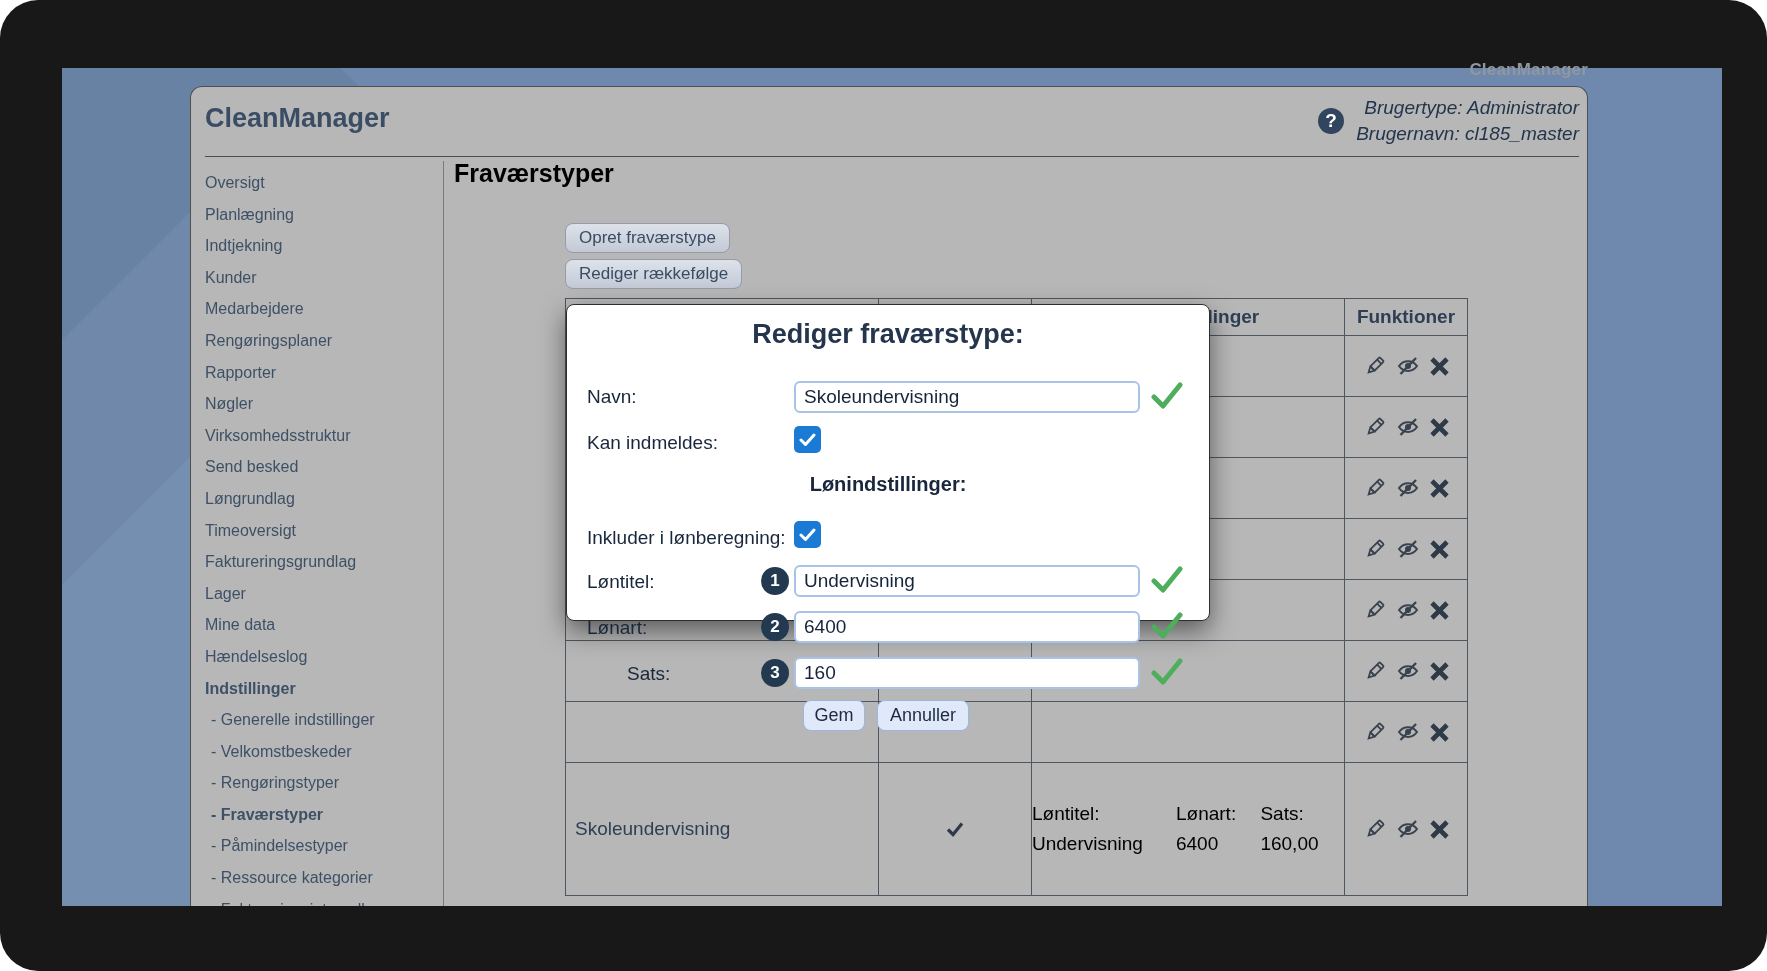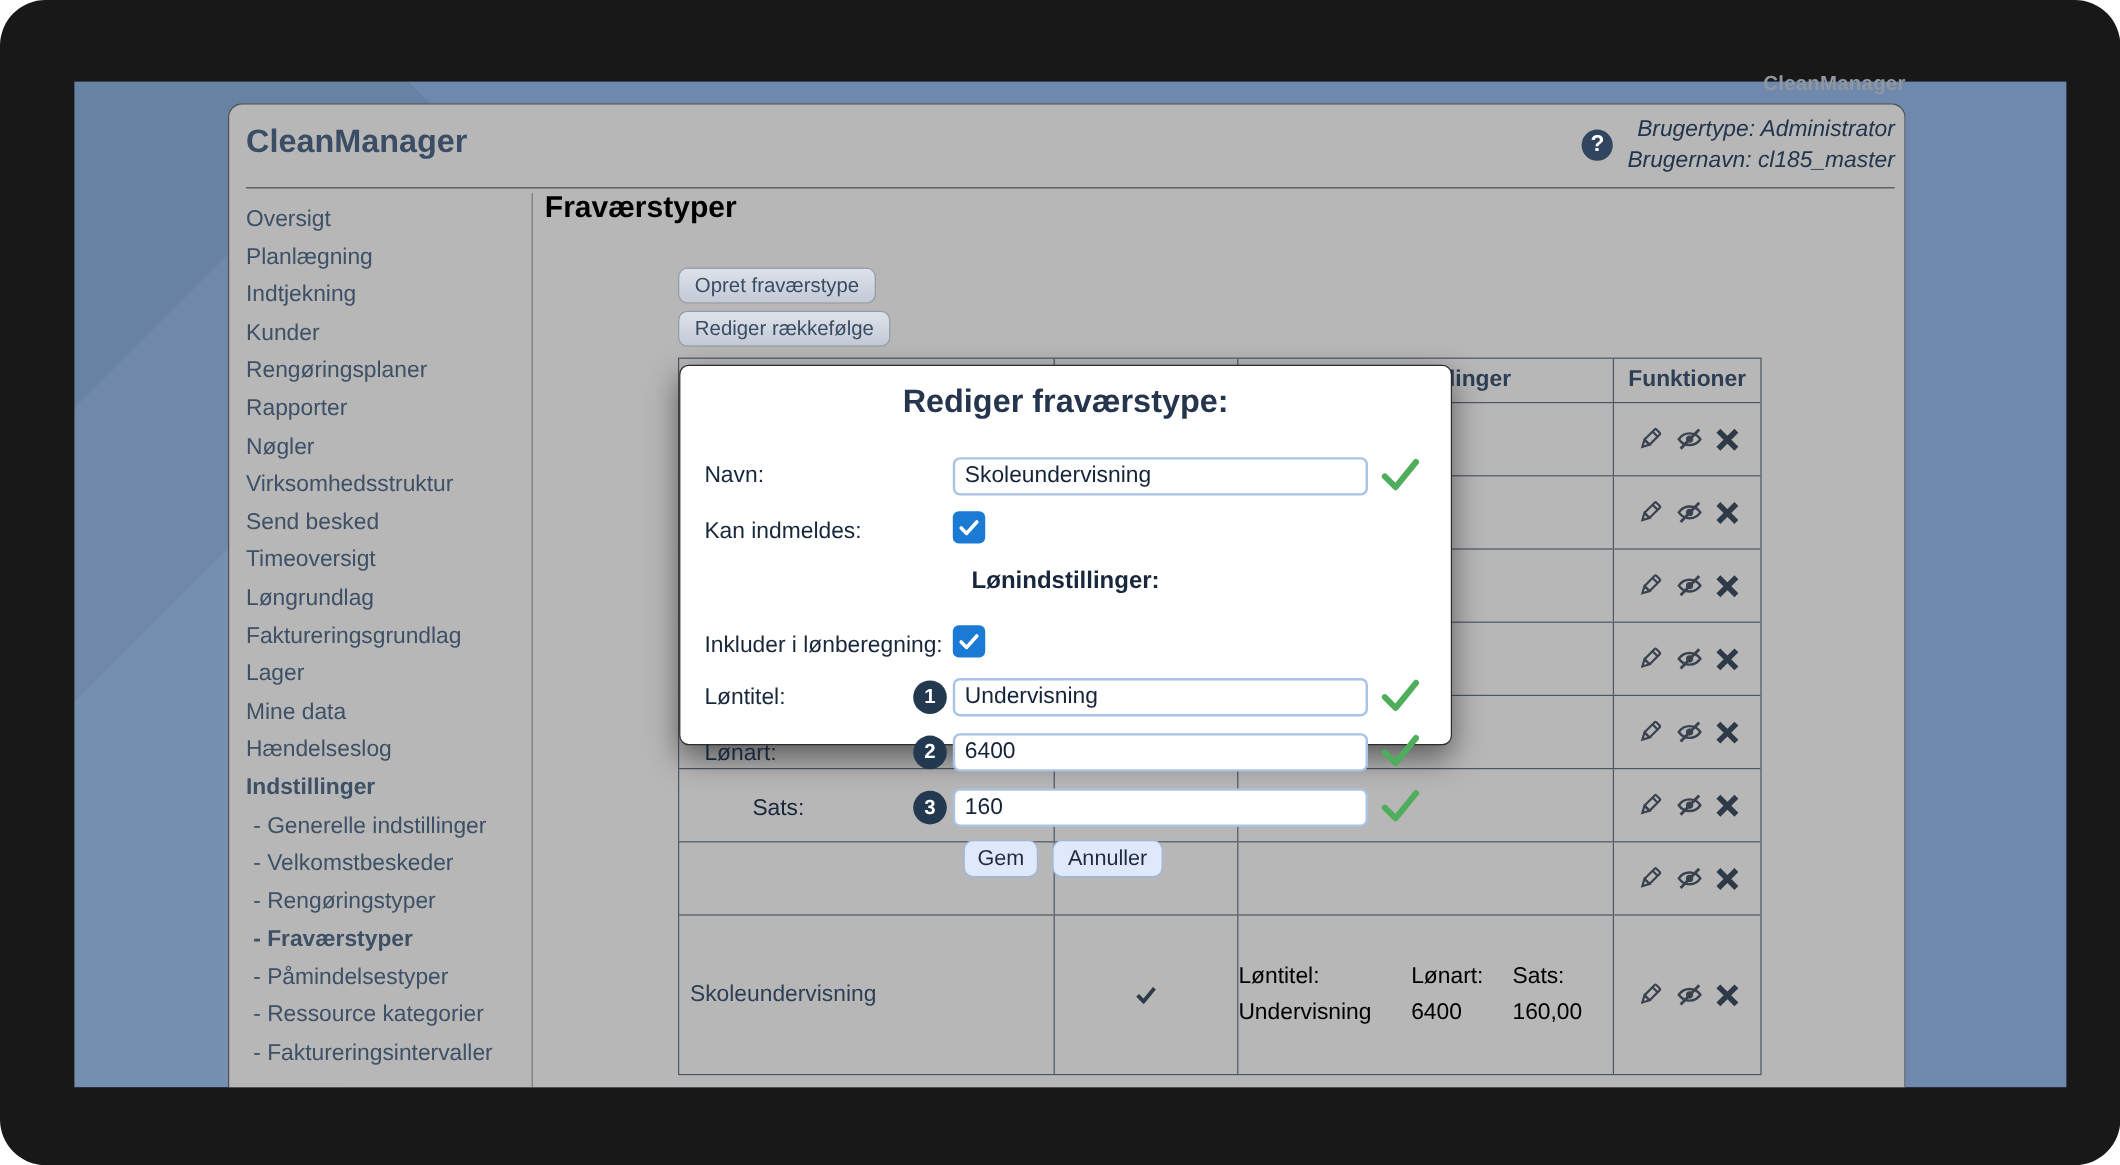--- a/index.html
+++ b/index.html
@@ -10,21 +10,21 @@
   .deco1{left:-260px;bottom:-260px;width:560px;height:900px;transform:rotate(45deg);}
   .deco2{left:-180px;top:-120px;width:420px;height:620px;transform:rotate(45deg);background:rgba(0,0,0,0.05);}
   .browser-title{position:absolute;top:60px;right:179px;font-size:17px;font-weight:bold;color:#90979f;letter-spacing:.2px;z-index:3;}
   .page{position:absolute;left:190px;top:86px;width:1398px;height:820px;background:#b7b7b7;border:1px solid #4f4f4f;border-bottom:none;border-radius:12px 12px 0 0;box-sizing:border-box;overflow:hidden;z-index:2;}
   .app-title{position:absolute;left:14px;top:16px;font-size:27px;font-weight:bold;color:#3b4d64;}
   .user-block{position:absolute;right:8px;top:8px;display:flex;align-items:center;gap:12px;}
   .help-circle{width:26px;height:26px;border-radius:50%;background:#32455e;color:#fff;font-size:19px;font-weight:bold;display:flex;align-items:center;justify-content:center;}
   .user-lines{text-align:right;font-style:italic;font-size:19px;color:#23354c;line-height:26px;}
   .hdr-sep{position:absolute;left:14px;right:8px;top:69px;border-top:1px solid #4c4c4c;}
   .sidebar{position:absolute;left:14px;top:80px;width:235px;}
-  .side-item{font-size:19px;line-height:31.6px;color:#3e5066;white-space:nowrap;cursor:pointer;}
+  .side-item{font-size:16px;line-height:31.6px;color:#3e5066;white-space:nowrap;cursor:pointer;}
   .side-item.bold{font-weight:bold;}
   .side-item.sub{padding-left:6px;}
   .v-divider{position:absolute;left:252px;top:74px;bottom:0;width:1px;background:#7a7a7a;}
   .page-title{position:absolute;left:263px;top:72px;font-size:25px;font-weight:bold;color:#000000;}
   .tool-btn{position:absolute;left:374px;height:30px;padding:0 13px;font-family:"Liberation Sans",sans-serif;font-size:17px;color:#3a4c63;background:linear-gradient(#dde2ea,#c3cad6);border:1px solid #959ca8;border-radius:8px;cursor:pointer;}
   .btn-create{top:136px;}
   .btn-reorder{top:172px;}
   
   .abs-table{position:absolute;left:374px;top:211px;width:903px;height:598px;border:1px solid #4e565f;box-sizing:border-box;}
   .trow{display:grid;grid-template-columns:313px 153px 313px 122px;border-bottom:1px solid #4e565f;box-sizing:border-box;}
@@ -71,27 +71,28 @@
         <div>Brugernavn: cl185_master</div>
       </div>
     </div>
     <div class="hdr-sep"></div>
 
     <div class="sidebar">
         <div class="side-item">Oversigt</div>
         <div class="side-item">Planlægning</div>
         <div class="side-item">Indtjekning</div>
         <div class="side-item">Kunder</div>
+        <div class="side-item">Medarbejdere</div>
         <div class="side-item">Rengøringsplaner</div>
         <div class="side-item">Rapporter</div>
         <div class="side-item">Nøgler</div>
         <div class="side-item">Virksomhedsstruktur</div>
         <div class="side-item">Send besked</div>
+        <div class="side-item">Løngrundlag</div>
         <div class="side-item">Timeoversigt</div>
-        <div class="side-item">Løngrundlag</div>
         <div class="side-item">Faktureringsgrundlag</div>
         <div class="side-item">Lager</div>
         <div class="side-item">Mine data</div>
         <div class="side-item">Hændelseslog</div>
         <div class="side-item bold">Indstillinger</div>
         <div class="side-item sub">- Generelle indstillinger</div>
         <div class="side-item sub">- Velkomstbeskeder</div>
         <div class="side-item sub">- Rengøringstyper</div>
         <div class="side-item bold sub">- Fraværstyper</div>
         <div class="side-item sub">- Påmindelsestyper</div>

